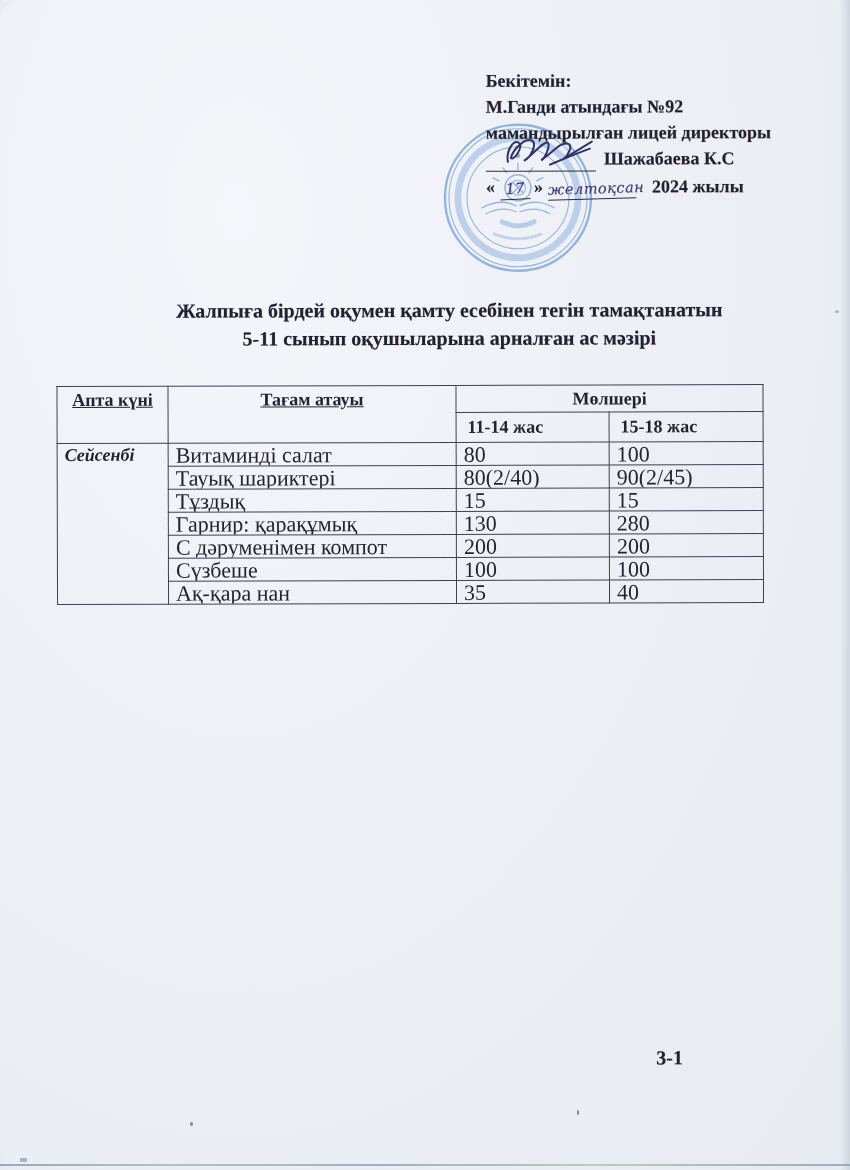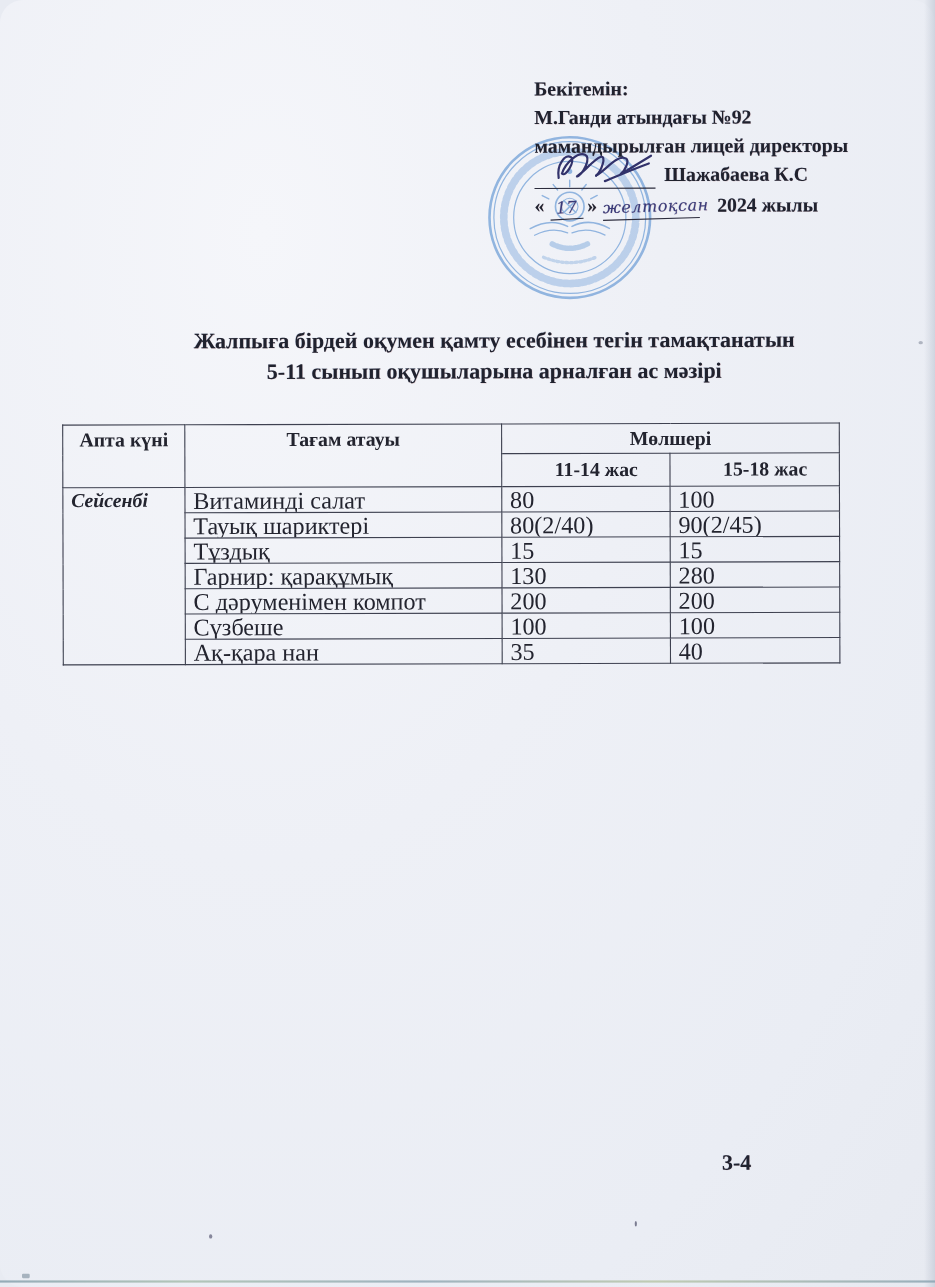--- a/index.html
+++ b/index.html
@@ -66,22 +66,22 @@
     position:absolute;left:57px;top:385px;
     border-collapse:collapse;table-layout:fixed;width:706px;
     font-size:18px;color:#23242f;
   }
   .menu-table th,.menu-table td{
     border:1.4px solid #3e4150;
     padding:0 7px;overflow:hidden;white-space:nowrap;
   }
   .menu-table th{font-weight:bold;text-align:center;}
   th.h-top{height:26px;vertical-align:middle;}
-  th.h-span{vertical-align:top;padding-top:3px;}
-  th.h-age{height:29px;text-align:center;padding-left:26px;vertical-align:middle;}
+  th.h-span{vertical-align:top;padding-top:3px;text-decoration:underline;}
+  th.h-age{height:29px;text-align:left;padding-left:11px;vertical-align:middle;}
   .menu-table td{height:22px;font-size:22px;line-height:21px;text-align:left;}
   td.day-cell{vertical-align:top;font-weight:bold;padding-top:1px;font-size:18px;font-style:italic;}
   
   .nurse-block{position:absolute;left:428px;top:803px;height:40px;width:330px;font-weight:bold;font-size:18px;z-index:3;}
   .nurse-label{position:absolute;left:0;top:8px;}
   .nurse-sig{position:absolute;left:110px;top:-16px;}
   .nurse-name{position:absolute;left:160px;top:8px;}
   
   .page-number{
     position:absolute;left:655px;top:1047px;
@@ -214,21 +214,21 @@
         </tr>
         <tr>
           <td>Ақ-қара нан</td>
           <td>35</td>
           <td>40</td>
         </tr>
       </tbody>
     </table>
 
 
-    <div class="page-number printed">3-4</div>
+    <div class="page-number printed">3-1</div>
 
   </div>
 
   <div class="scan-edge"></div>
   <div class="speck s1"></div>
   <div class="speck s2"></div>
   <div class="speck s3"></div>
   <div class="speck s4"></div>
 
 </div>

